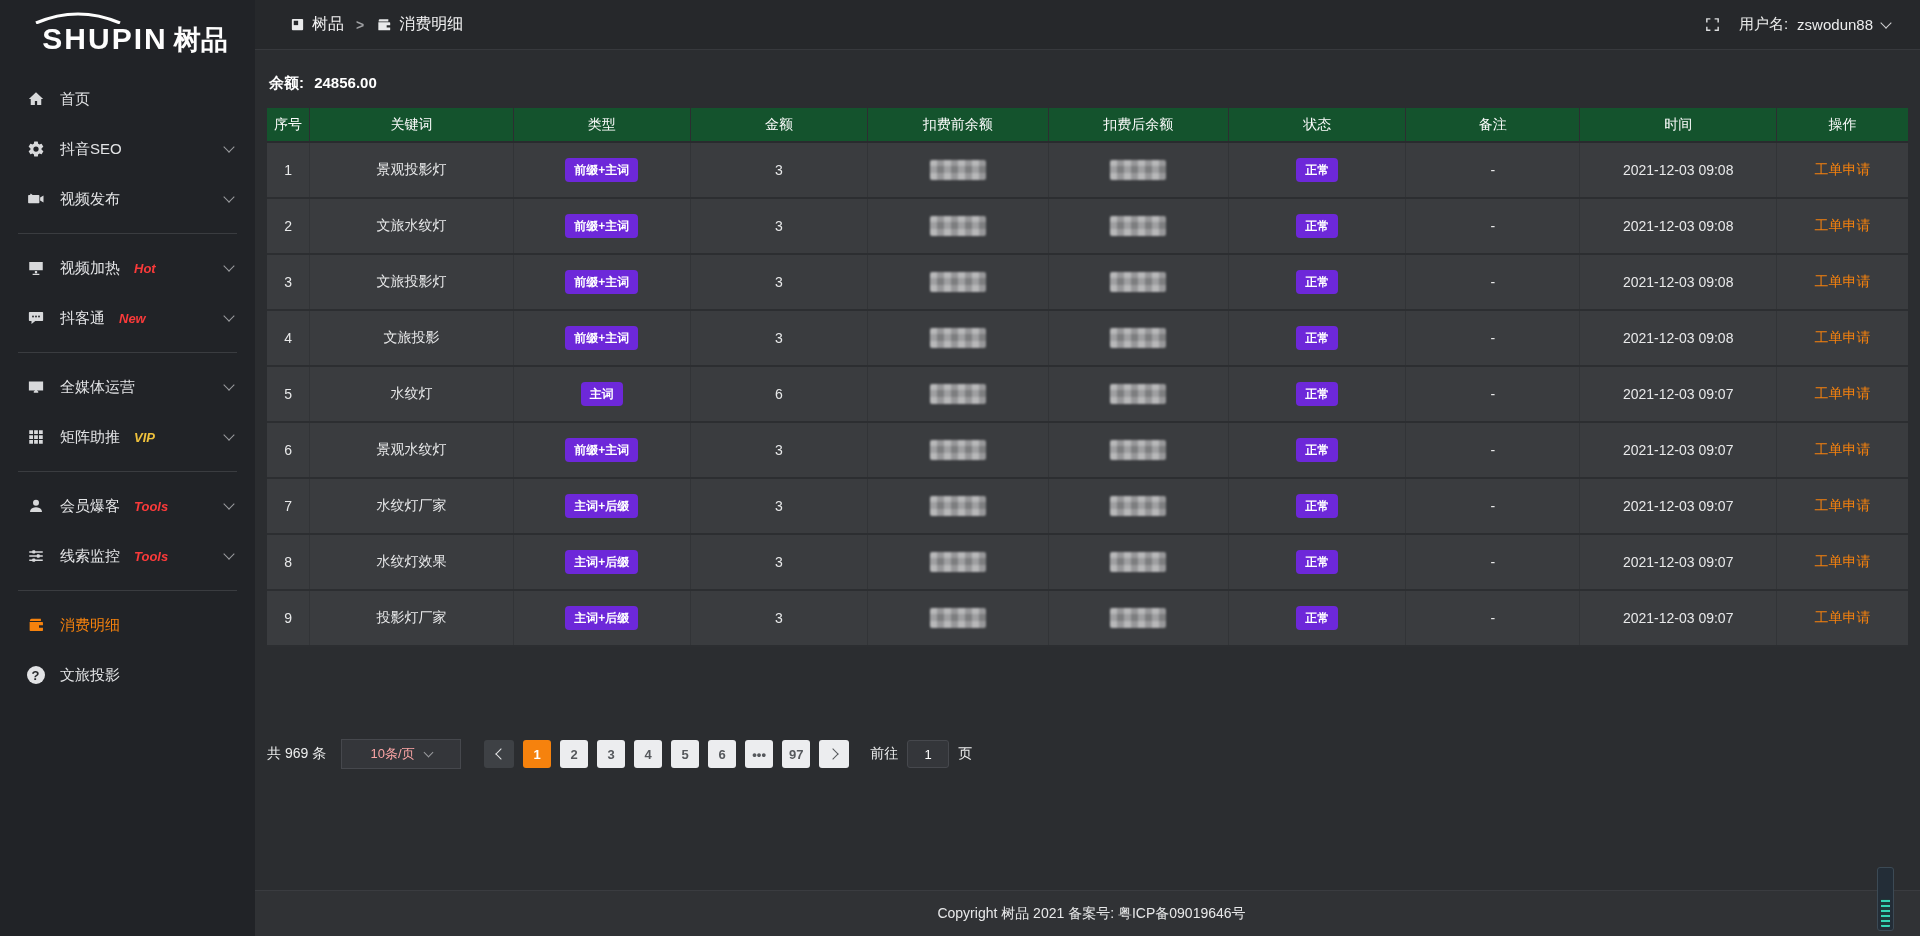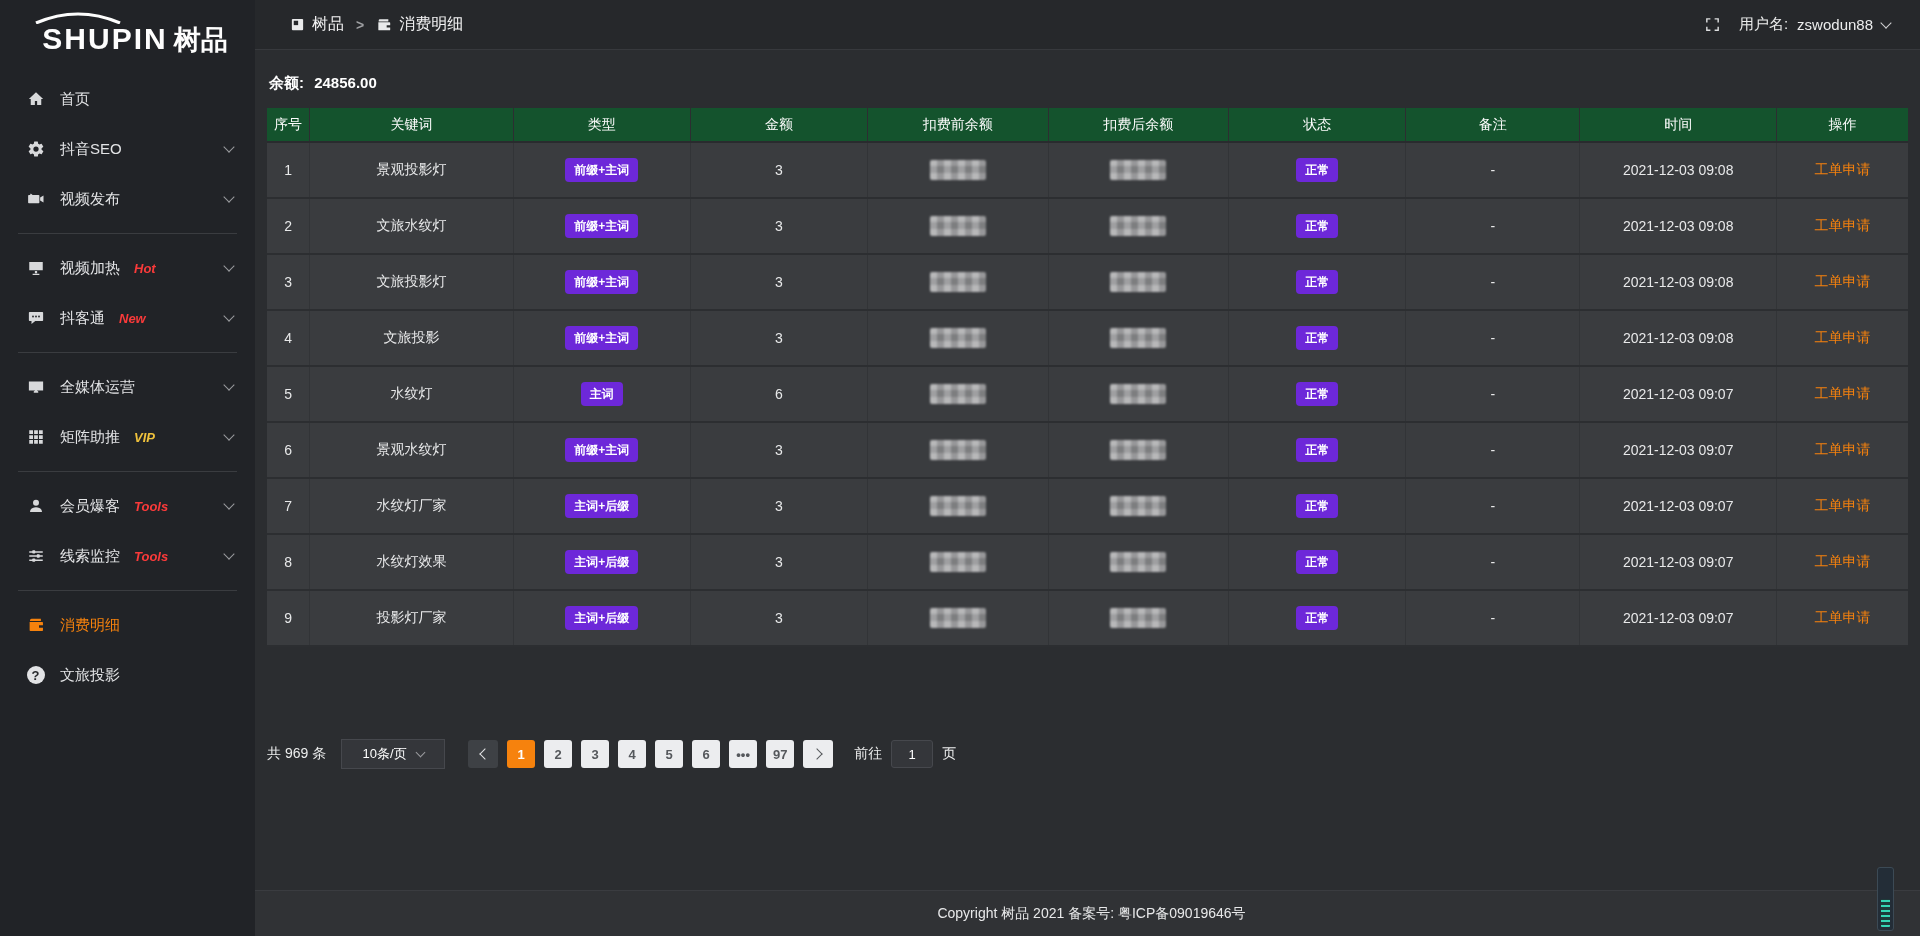--- a/index.html
+++ b/index.html
@@ -86,23 +86,23 @@
     filter:blur(1.3px);
   }
 
   
   .pagination {
     margin-top:92px; display:flex; align-items:center; justify-content:flex-start;
     gap:9px; font-size:14px; color:#eceded; flex:none;
   }
   .pg-total { margin-right:6px; }
   .pg-select {
-    width:104px; height:30px; background:#34363a; border:1px solid #46484d; border-radius:0;
+    width:120px; height:30px; background:#34363a; border:1px solid #46484d; border-radius:0;
     display:flex; align-items:center; justify-content:center; gap:10px;
-    font-size:13px; color:#ffffff; cursor:pointer; margin-right:14px;
+    font-size:13px; color:#fca5a5; cursor:pointer; margin-right:14px;
   }
   .pg-select .chev { width:7px; height:7px; }
   .pg-btn {
     min-width:28px; height:28px; padding:0 6px; border-radius:3px;
     display:flex; align-items:center; justify-content:center;
     background:#ecedef; color:#55585c; font-size:13px; font-weight:700; cursor:pointer;
   }
   .pg-btn.active { background:#f6820d; color:#fff; }
   .pg-nav { width:30px; }
   .pg-prev { background:#3e4145; }

